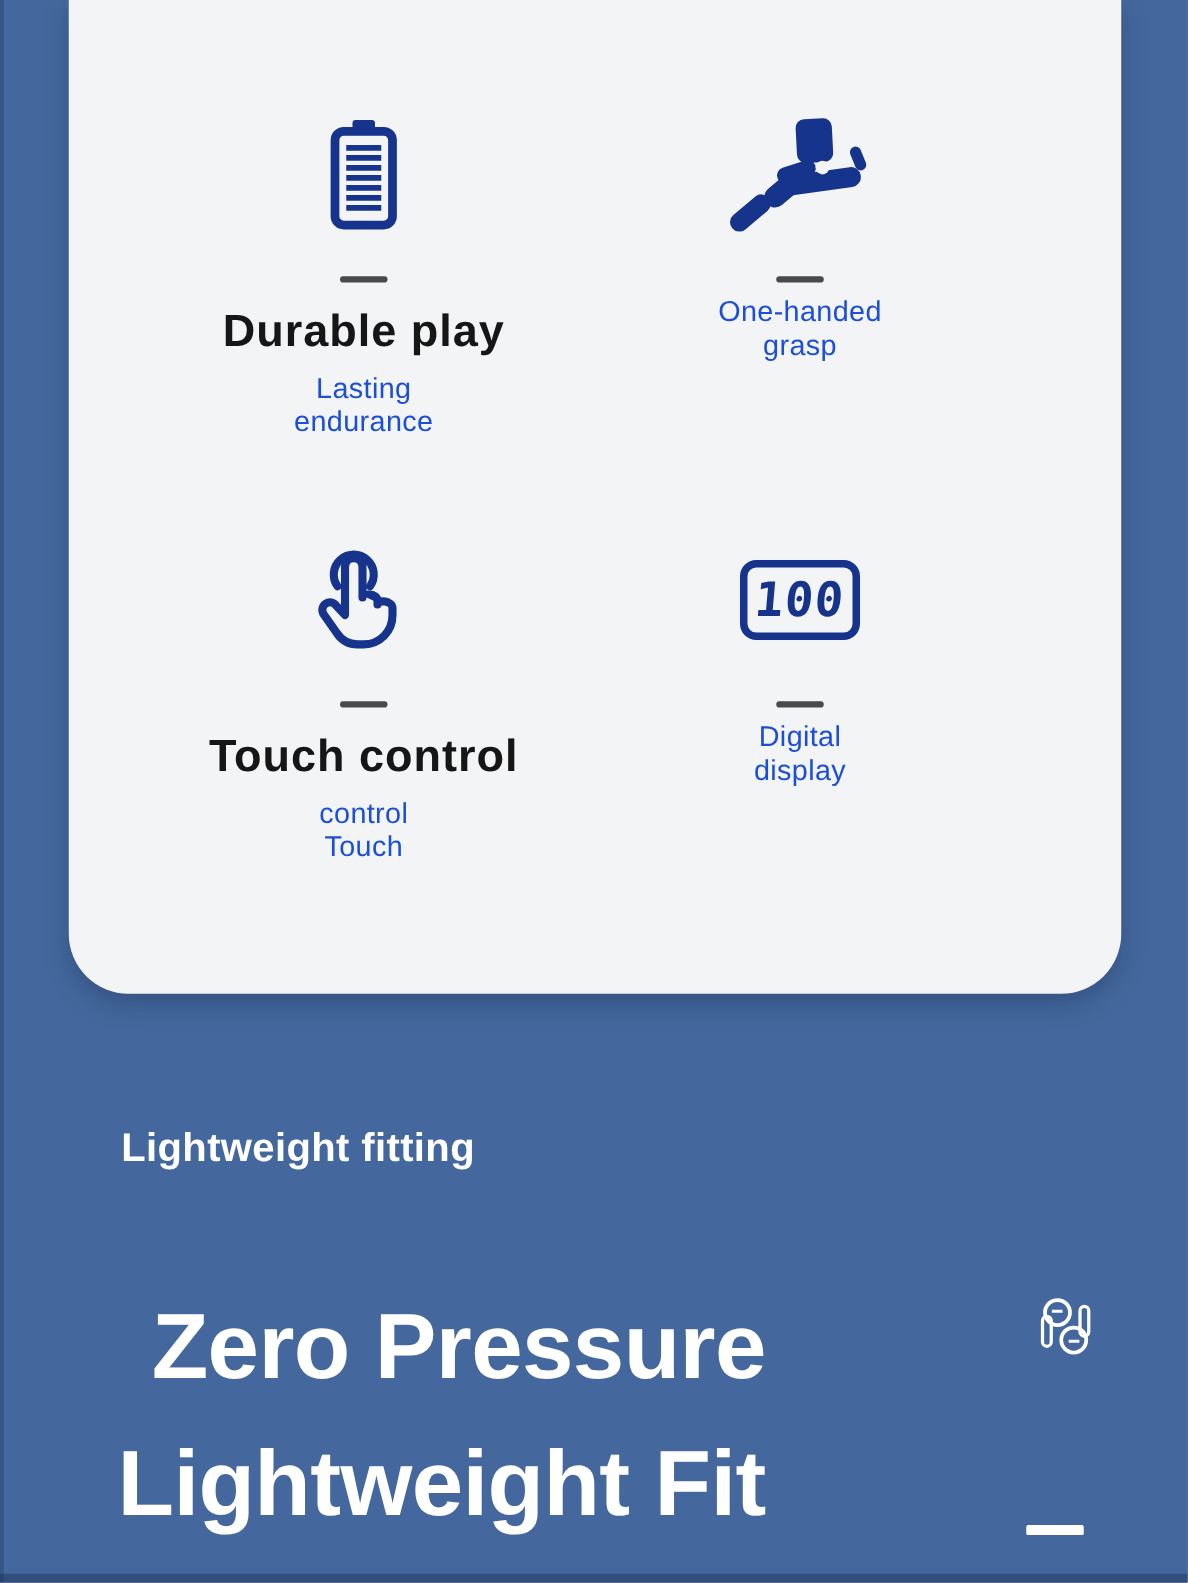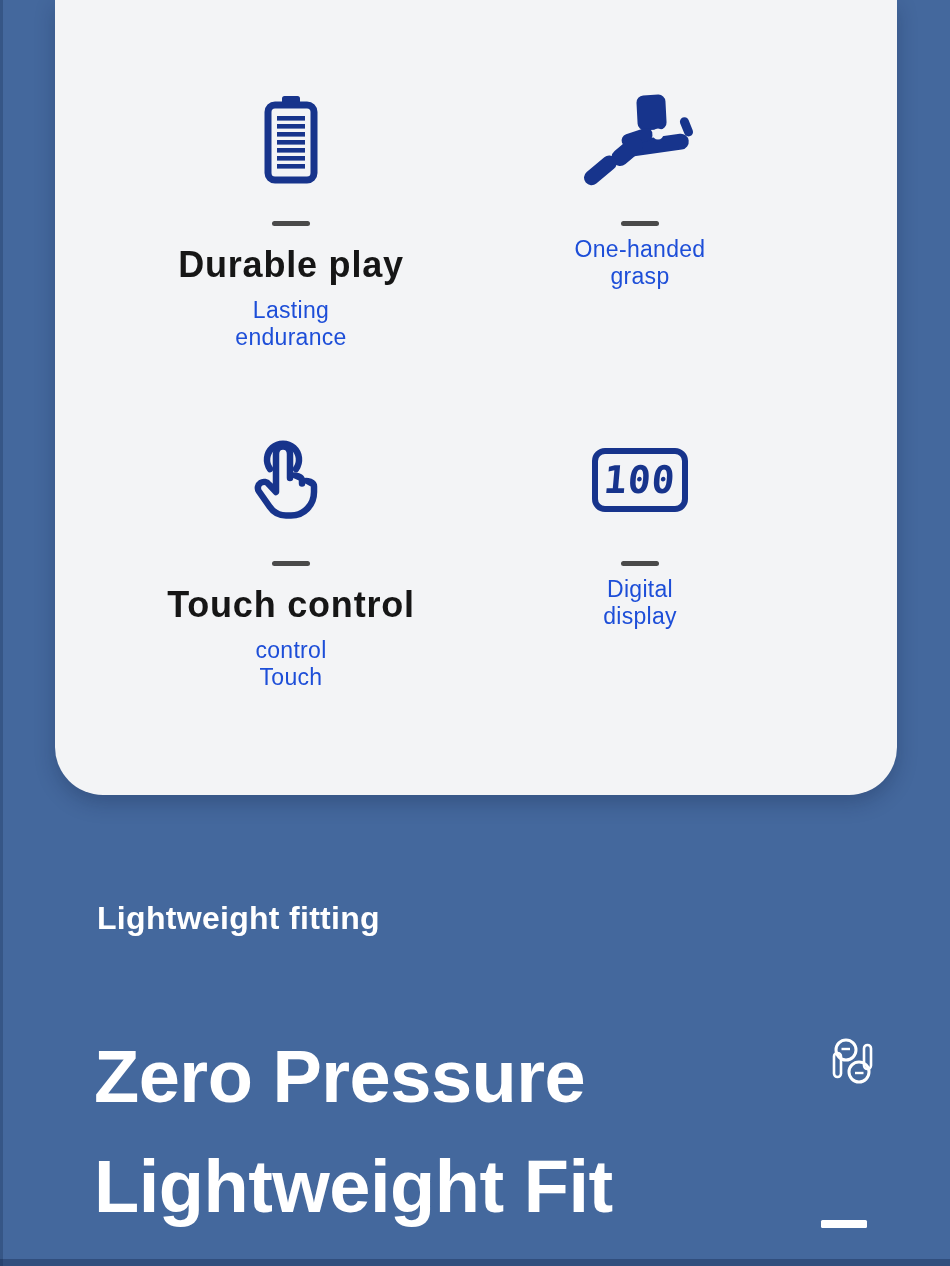--- a/index.html
+++ b/index.html
@@ -66,21 +66,21 @@
     position:absolute;left:97px;top:896px;margin:0;
     color:#FFFFFF;font-size:32px;line-height:44px;font-weight:700;
     letter-spacing:.3px;
   }
   .tagline .line{display:block;}
   .headline{
     position:absolute;left:94px;top:1022px;margin:0;
     color:#FFFFFF;font-size:74px;line-height:110px;font-weight:700;
     letter-spacing:-.5px;
   }
-  .headline .line{display:block;}
+  .headline .line{display:block;text-align:right;}
   .earbuds{position:absolute;left:826px;top:1034px;width:54px;height:54px;}
   .swipe-dash{
     position:absolute;left:821px;top:1220px;width:46px;height:8px;
     background:#FFFFFF;border-radius:1.5px;
   }
 </style>
 </head>
 <body>
 
 <div class="canvas">

